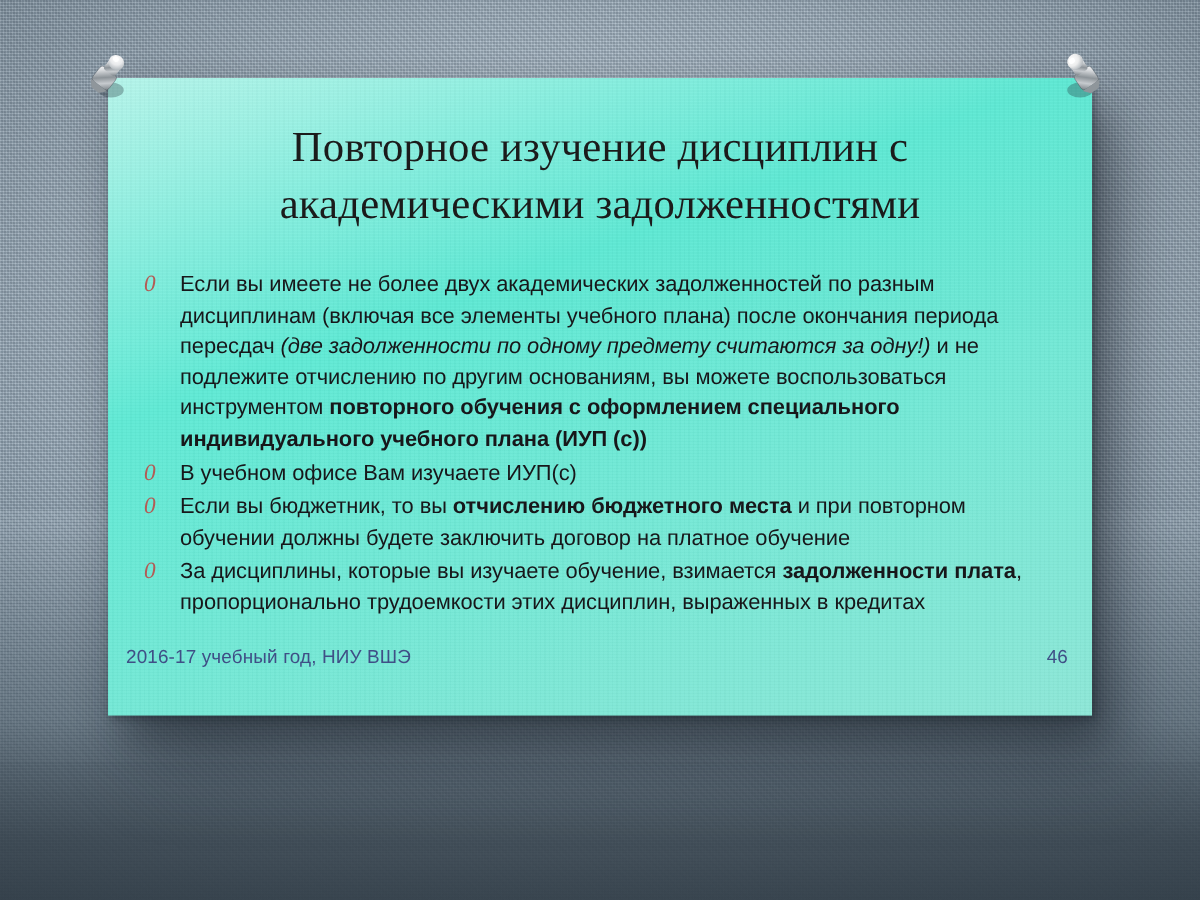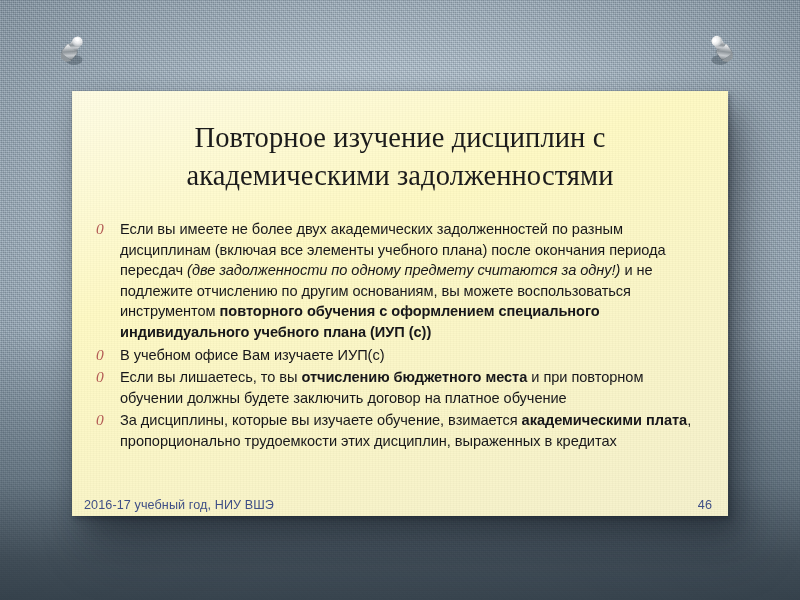--- a/index.html
+++ b/index.html
@@ -48,26 +48,25 @@
     background: radial-gradient(ellipse 85% 75% at 50% 42%, rgba(0,0,0,0.00) 40%, rgba(30,42,52,0.30) 100%);
   }
 
   
   .paper-card {
     position: absolute;
     left: 72px;
     top: 52px;
     width: 656px;
     height: 425px;
-    background-color: #fef9c3;
+    background-color: #5eead4;
     box-shadow:
       2px 3px 5px rgba(20,30,38,0.35),
       10px 16px 26px rgba(18,26,34,0.42),
       22px 34px 48px rgba(16,24,32,0.30);
-    margin-top: 39px;
   }
   .paper-grain {
     position: absolute;
     inset: 0;
     background-image:
       repeating-linear-gradient(0deg,  rgba(0,0,0,0.016) 0px, rgba(0,0,0,0.016) 1px, rgba(255,255,255,0.02) 1px, rgba(255,255,255,0.02) 2px),
       repeating-linear-gradient(90deg, rgba(0,0,0,0.014) 0px, rgba(0,0,0,0.014) 1px, rgba(255,255,255,0.02) 1px, rgba(255,255,255,0.02) 3px);
     pointer-events: none;
   }
   .paper-tint {
@@ -125,21 +124,21 @@
     letter-spacing: -0.05px;
   }
   .bullet-text b { font-weight: 700; }
   .bullet-text i { }
 
   
   .slide-footer {
     position: absolute;
     left: 12px;
     right: 16px;
-    bottom: 4px;
+    bottom: 32px;
     display: flex;
     align-items: baseline;
     justify-content: space-between;
     font-family: "Liberation Sans", sans-serif;
     font-size: 12.6px;
     color: #3f4f86;
     letter-spacing: 0.1px;
   }
 
   
@@ -174,26 +173,26 @@
         <span class="bullet-text"><span>Если вы имеете не более двух академических задолженностей по разным дисциплинам (включая все элементы учебного плана) после окончания периода пересдач </span><i>(две задолженности по одному предмету считаются за одну!)</i><span> и не подлежите отчислению по другим основаниям, вы можете воспользоваться инструментом </span><b>повторного обучения с оформлением специального индивидуального учебного плана (ИУП (с))</b></span>
       </div>
 
       <div class="bullet-row">
         <span class="bullet-marker">0</span>
         <span class="bullet-text"><span>В учебном офисе Вам изучаете ИУП(с)</span></span>
       </div>
 
       <div class="bullet-row">
         <span class="bullet-marker">0</span>
-        <span class="bullet-text"><span>Если вы лишаетесь, то вы </span><b>отчислению бюджетного места</b><span> и при повторном обучении должны будете заключить договор на платное обучение</span></span>
-      </div>
-
-      <div class="bullet-row">
-        <span class="bullet-marker">0</span>
-        <span class="bullet-text"><span>За дисциплины, которые вы изучаете обучение, взимается </span><b>академическими плата</b><span>, пропорционально трудоемкости этих дисциплин, выраженных в кредитах</span></span>
+        <span class="bullet-text"><span>Если вы бюджетник, то вы </span><b>отчислению бюджетного места</b><span> и при повторном обучении должны будете заключить договор на платное обучение</span></span>
+      </div>
+
+      <div class="bullet-row">
+        <span class="bullet-marker">0</span>
+        <span class="bullet-text"><span>За дисциплины, которые вы изучаете обучение, взимается </span><b>задолженности плата</b><span>, пропорционально трудоемкости этих дисциплин, выраженных в кредитах</span></span>
       </div>
 
     </div>
 
     <div class="slide-footer">
       <span>2016-17 учебный год, НИУ ВШЭ</span>
       <span>46</span>
     </div>
   </div>
 

